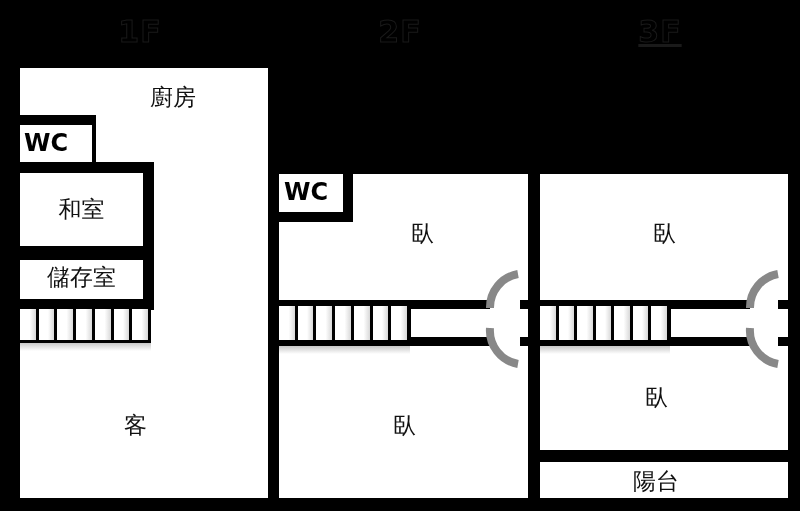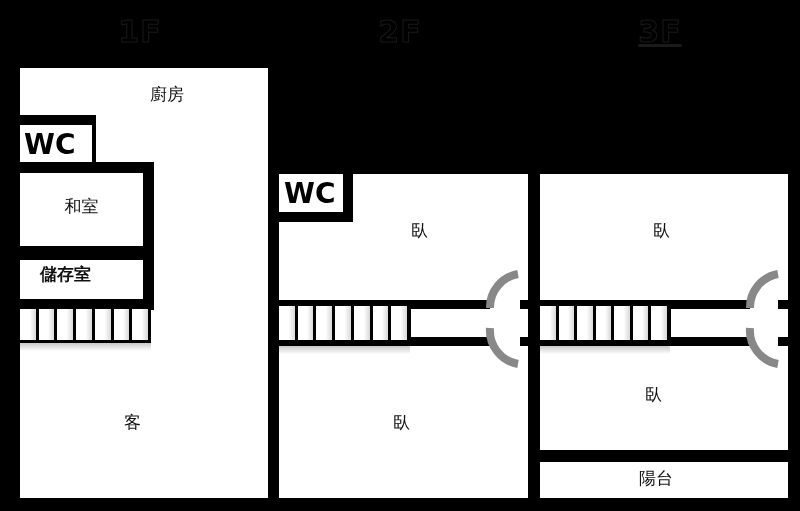--- a/index.html
+++ b/index.html
@@ -9,25 +9,25 @@
   }
   .abs { position: absolute; }
   .room { position: absolute; background: #fff; }
   .floor-label {
     position: absolute; top: 14px; width: 60px; text-align: center;
     font-size: 30px; font-weight: bold; color: #000;
     -webkit-text-stroke: 1px #1a1a1a; letter-spacing: 1px;
   }
   .label {
     position: absolute; color: #111; text-align: center; white-space: nowrap;
-    font-size: 17px; line-height: 1;
+    font-size: 23px; line-height: 1;
   }
   .wc {
     position: absolute; font-family: "DejaVu Sans", sans-serif; font-weight: bold;
-    font-size: 28px; color: #000; line-height: 1;
+    font-size: 24px; color: #000; line-height: 1;
   }
   .stairs {
     position: absolute; background: #000; display: flex; gap: 3px; padding: 3px 3px 3px 0; box-sizing: border-box;
   }
   .stairs .step {
     flex: 1; background: linear-gradient(to right, #fff 0%, #fff 60%, #d8d8d8 100%);
   }
   .shadow { position: absolute; height: 8px; background: linear-gradient(to bottom, #c8c8c8, #fff); }
   svg { position: absolute; overflow: visible; }
 </style>
@@ -45,21 +45,21 @@
   <div class="abs" style="left:20px; top:115px; width:76px; height:52px; background:#000;"></div>
   <div class="abs" style="left:20px; top:162px; width:134px; height:148px; background:#000;"></div>
 
   <div class="room" style="left:20px; top:125px; width:72px; height:37px;"></div>
   <div class="wc" style="left:24px; top:131px;">WC</div>
 
   <div class="room" style="left:20px; top:173px; width:123px; height:73px;"></div>
   <div class="label" style="left:20px; top:198px; width:123px;">和室</div>
 
   <div class="room" style="left:20px; top:260px; width:123px; height:39px;"></div>
-  <div class="label" style="left:4px; top:266px; width:123px;font-weight:bold;">儲存室</div>
+  <div class="label" style="left:20px; top:266px; width:123px;">儲存室</div>
 
   <div class="stairs" style="left:20px; top:306px; width:131px; height:37px;">
     <div class="step"></div>
     <div class="step"></div>
     <div class="step"></div>
     <div class="step"></div>
     <div class="step"></div>
     <div class="step"></div>
     <div class="step"></div>
   </div>

